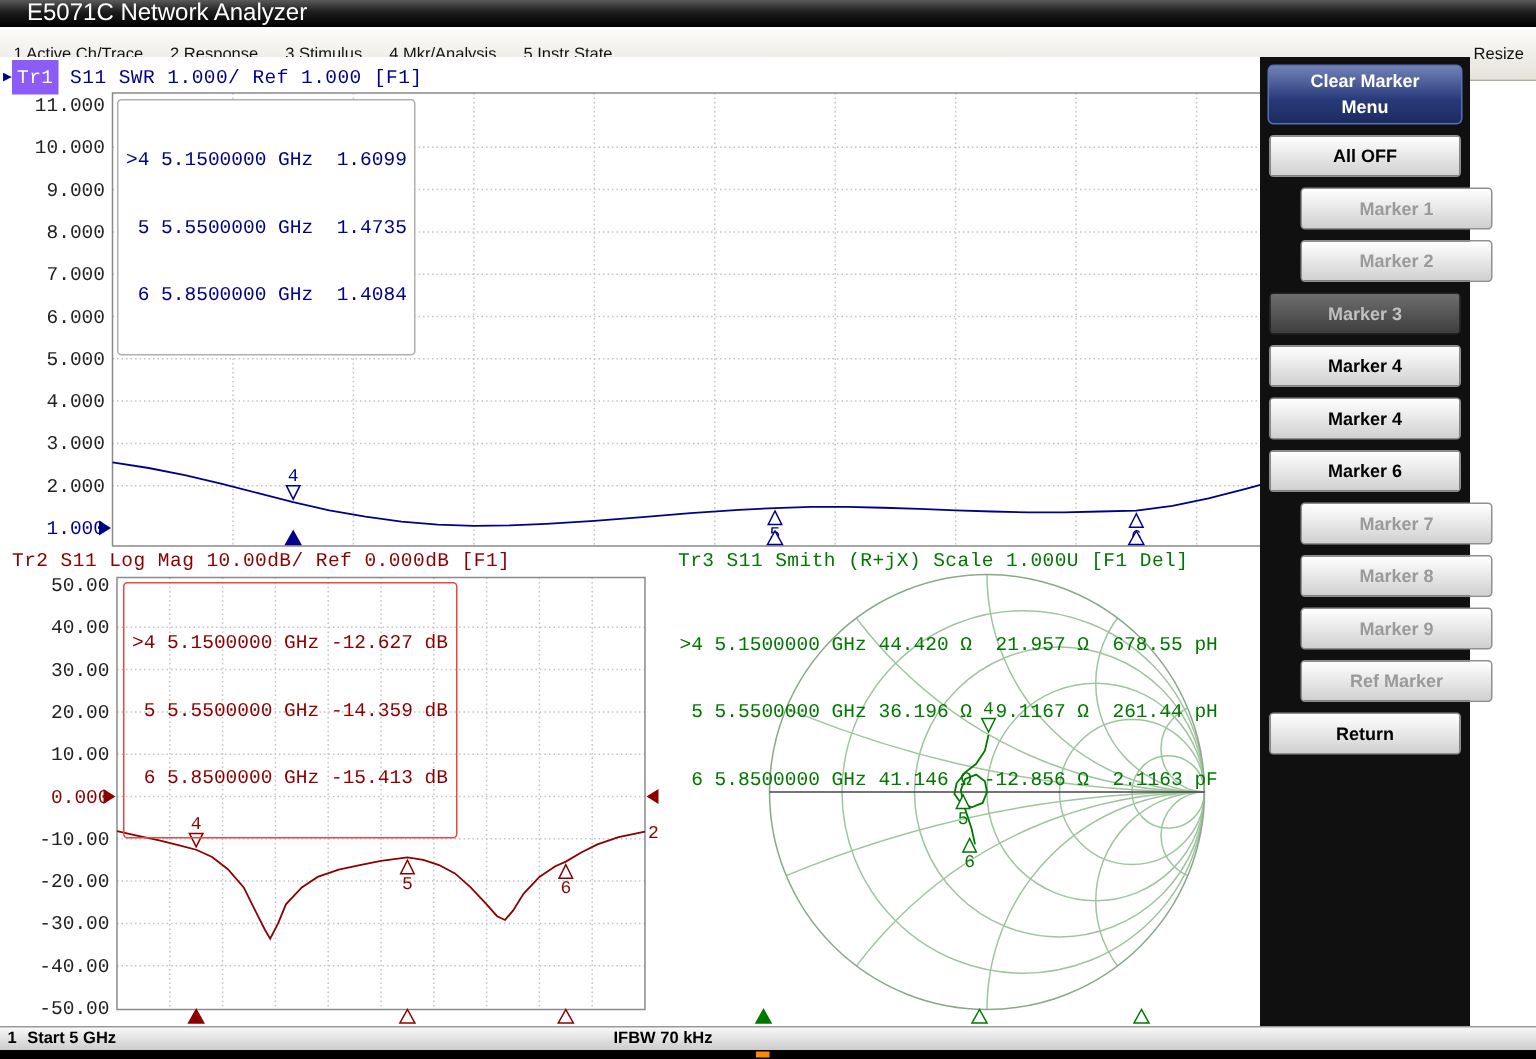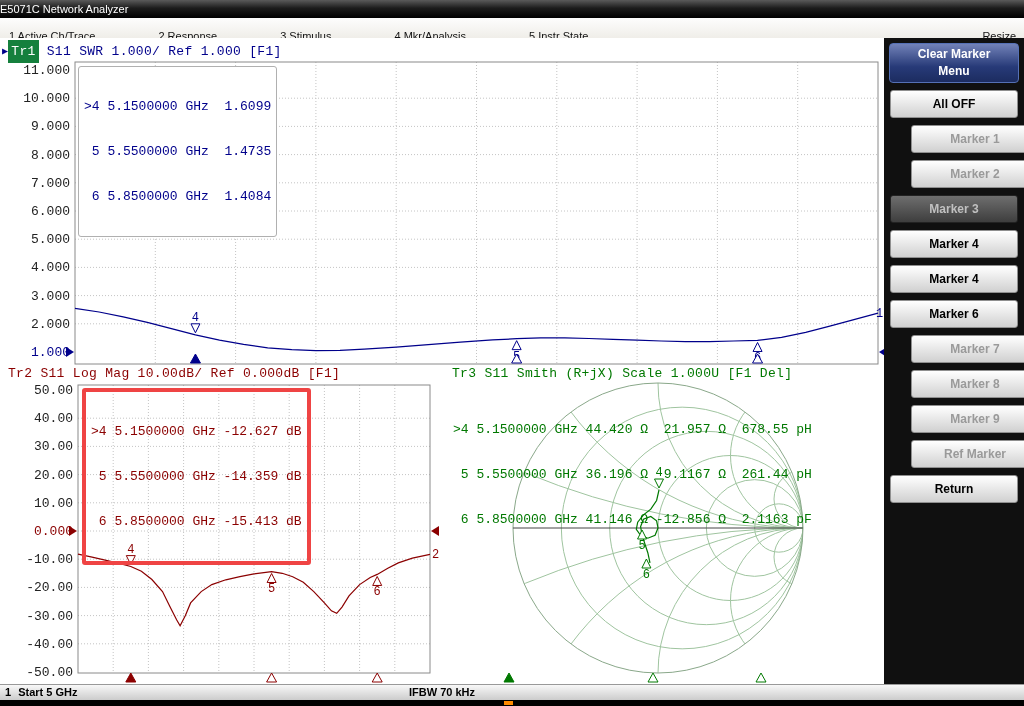--- a/index.html
+++ b/index.html
@@ -1,35 +1,35 @@
 <!DOCTYPE html>
 <html><head>
 <meta charset="utf-8">
 <style>
   html,body{margin:0;padding:0;background:#555;}
   .screen{position:relative;width:1024px;height:706px;background:#fff;font-family:"Liberation Sans",sans-serif;overflow:hidden;}
-  .titlebar{position:absolute;left:0;top:0;width:100%;height:18px;background:linear-gradient(#5a5a5a 0%,#1c1c1c 45%,#000 100%);color:#fff;font-size:11px;line-height:18px;padding-left:0;box-sizing:border-box;}
-  .menubar{position:absolute;left:0;top:18px;width:100%;height:36px;background:linear-gradient(#fdfdfd,#e5e2d9);border-bottom:1px solid #b0ada3;box-sizing:border-box;font-size:11px;color:#111;display:flex;align-items:flex-start;gap:45px;}
+  .titlebar{position:absolute;left:0;top:0;width:100%;height:18px;background:linear-gradient(#5a5a5a 0%,#1c1c1c 45%,#000 100%);color:#fff;font-size:16px;line-height:18px;padding-left:18px;box-sizing:border-box;}
+  .menubar{position:absolute;left:0;top:18px;width:100%;height:36px;background:linear-gradient(#fdfdfd,#e5e2d9);border-bottom:1px solid #b0ada3;box-sizing:border-box;font-size:11px;color:#111;display:flex;align-items:flex-start;}
   .menu-item{padding:0 9px;height:100%;display:flex;align-items:center;cursor:default;}
   .menu-resize{margin-left:auto;padding:0 8px;}
   .main{position:absolute;left:0;top:38px;width:884px;height:646px;background:#fff;}
   .tr-header{position:absolute;font-family:"Liberation Mono","DejaVu Sans Mono",monospace;font-size:13px;white-space:pre;letter-spacing:0.3px;}
   #tr1-header{left:2px;top:6px;color:#00008b;}
   #tr2-header{left:8px;top:328px;color:#8b0000;}
   #tr3-header{left:452px;top:328px;color:#007800;}
-  .tr-badge{background:#15803d;color:#fff;padding:4px 3px;}
+  .tr-badge{background:#8b5cf6;color:#fff;padding:4px 3px;}
   .tr-arrow{font-size:10px;vertical-align:1px;}
   .readout{position:absolute;font-family:"Liberation Mono","DejaVu Sans Mono",monospace;font-size:13px;line-height:15px;white-space:pre;}
   #tr1-readout{left:78px;top:28px;color:#00008b;border:1px solid #b0b0b0;border-radius:3px;padding:2px 5px;background:#fff;text-align:center;}
-  #tr2-readout{left:82px;top:350px;color:#8b0000;border:4px solid #ef4444;border-radius:3px;padding:2px 5px;background:transparent;}
+  #tr2-readout{left:82px;top:350px;color:#8b0000;border:1px solid #ef4444;border-radius:3px;padding:2px 5px;background:transparent;}
   #tr3-readout{left:448px;top:352px;color:#007800;padding:2px 5px;}
   #tr1-svg{position:absolute;left:0;top:20px;}
   #tr2-svg{position:absolute;left:0;top:344px;}
   #tr3-svg{position:absolute;left:440px;top:344px;}
-  .softkeys{position:absolute;left:884px;top:38px;width:140px;height:646px;background:#101010;box-sizing:border-box;padding-top:5px;}
+  .softkeys{position:absolute;left:840px;top:38px;width:140px;height:646px;background:#101010;box-sizing:border-box;padding-top:5px;}
   .sk-header{margin:0 5px 7px;height:40px;background:linear-gradient(#7282b8,#273a78 60%,#1c2c60);border:1px solid #5570b5;border-radius:4px;color:#fff;font-size:12px;font-weight:bold;line-height:17px;text-align:center;padding-top:2px;box-sizing:border-box;}
   .sk-btn{display:block;width:128px;height:28px;margin:0 auto 7px;background:linear-gradient(#ffffff,#d0d0d0);border:1px solid #8f8f8f;border-radius:3px;font-family:"Liberation Sans",sans-serif;font-size:12px;font-weight:bold;color:#000;text-align:center;padding:0;cursor:pointer;}
   .sk-btn.disabled{color:#9a9a9a;margin-left:27px;}
   .sk-btn.active{background:linear-gradient(#6e6e6e,#3e3e3e);border-color:#222;color:#c0c0c0;}
   .statusbar{position:absolute;left:0;top:684px;width:100%;height:16px;background:linear-gradient(#f8f8f8,#cccccc);border-top:1px solid #999;box-sizing:border-box;font-size:11px;font-weight:bold;color:#000;}
   .status-left{position:absolute;left:5px;top:1px;display:flex;gap:7px;}
   .status-center{position:absolute;left:442px;top:1px;transform:translateX(-50%);}
   .status-right{position:absolute;left:778px;top:1px;display:flex;gap:10px;align-items:center;margin-top:31px;}
   .badge{background:#2f4fd0;color:#fff;padding:0 3px;border-radius:2px;font-size:10px;line-height:13px;}
   .alert{color:#b00000;}

